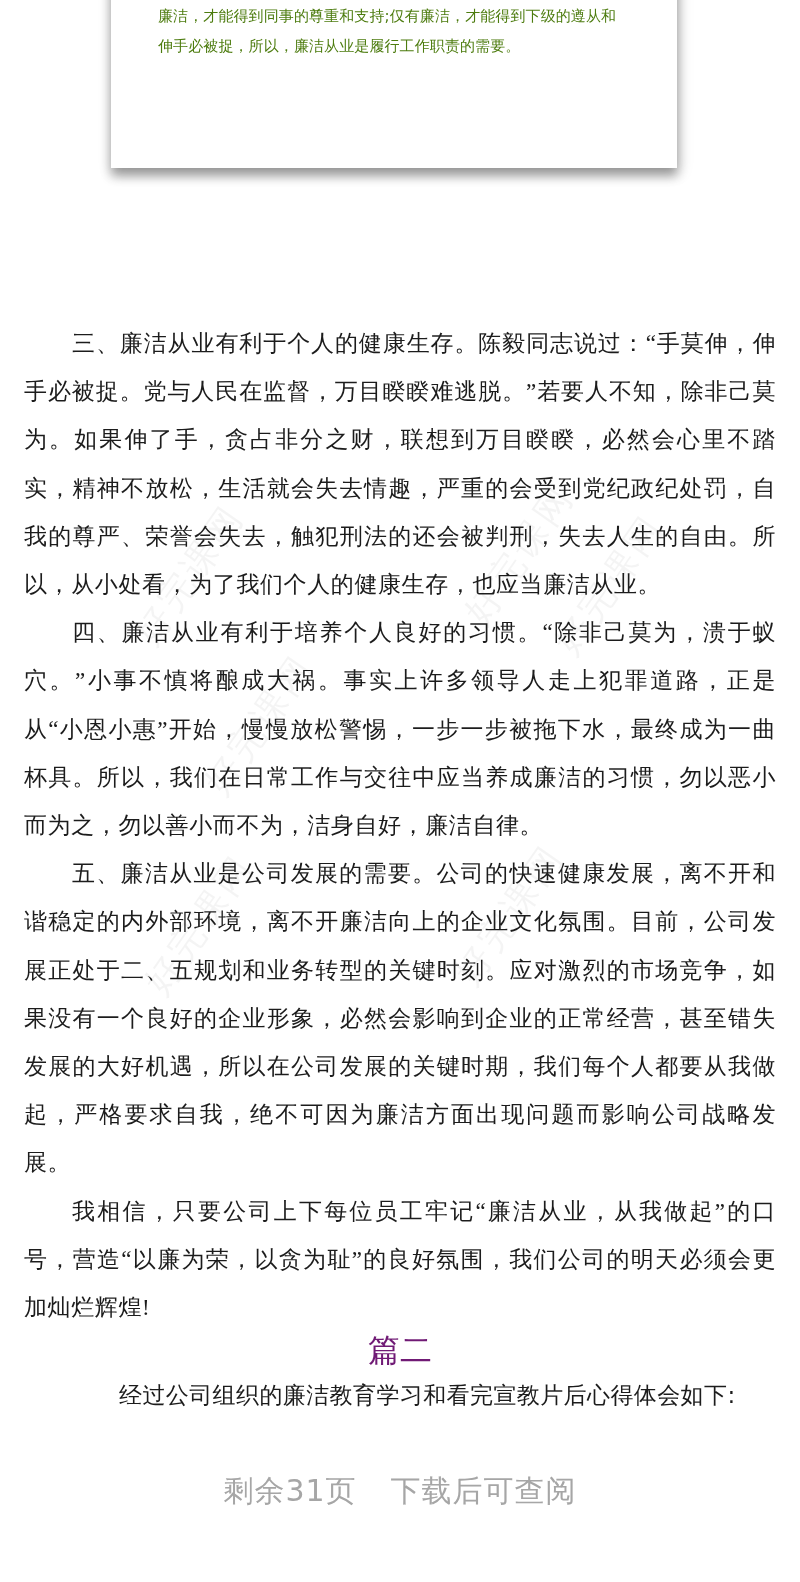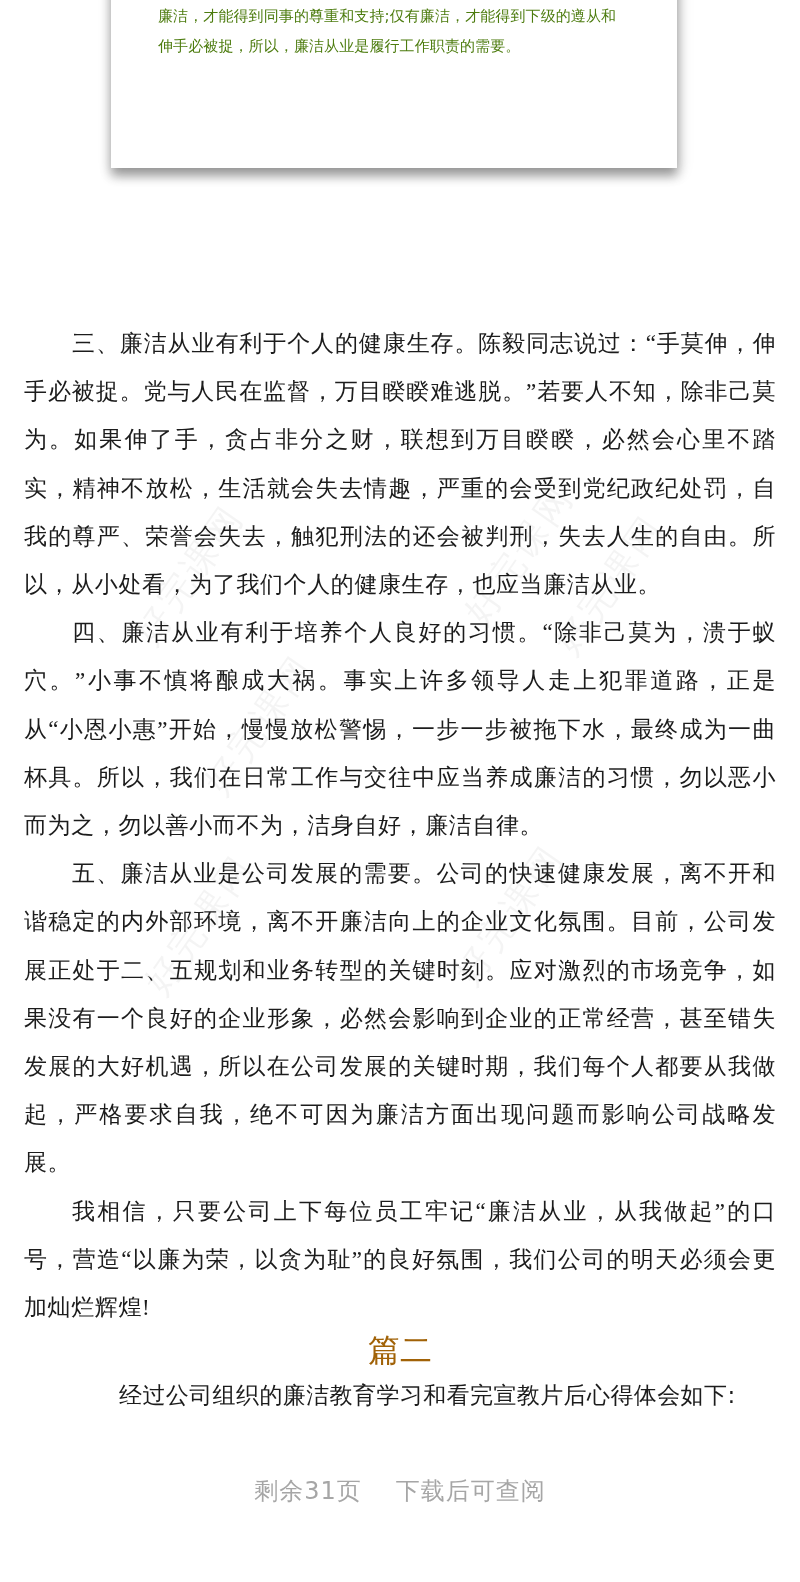--- a/index.html
+++ b/index.html
@@ -53,40 +53,40 @@
     font-family: Liberation Serif, serif;
   }
   .section-title {
     position: absolute;
     left: 0;
     top: 1326px;
     width: 800px;
     text-align: center;
     font-size: 32px;
     line-height: 48px;
-    color: #a16207;
+    color: #701a75;
   }
   .section-intro {
     position: absolute;
     left: 72px;
     top: 1371px;
     width: 704px;
     font-size: 23px;
     line-height: 48px;
     color: #1c1c1c;
     letter-spacing: 0.4px;
     margin-left: 47px;
   }
   .remaining-banner {
     position: absolute;
     left: 0;
     top: 1466px;
     width: 800px;
     text-align: center;
-    font-size: 24px;
+    font-size: 30px;
     line-height: 50px;
     color: #a6a6a6;
     letter-spacing: 1px;
     cursor: pointer;
   }
   .remaining-banner .gap { display: inline-block; width: 34px; }
   
   .watermark {
     position: absolute;
     font-size: 36px;

